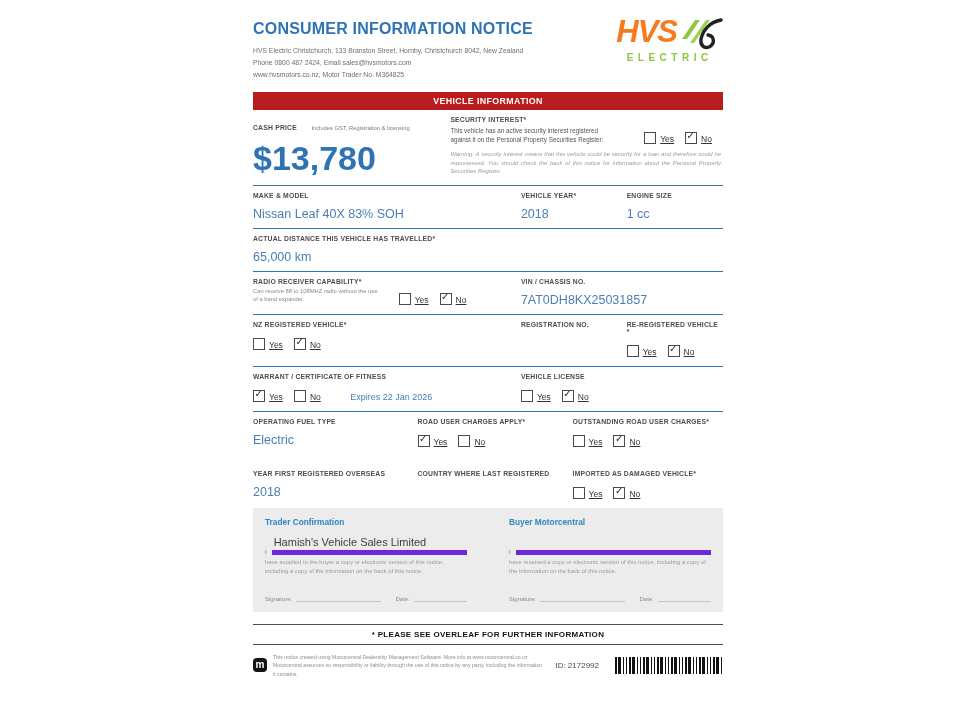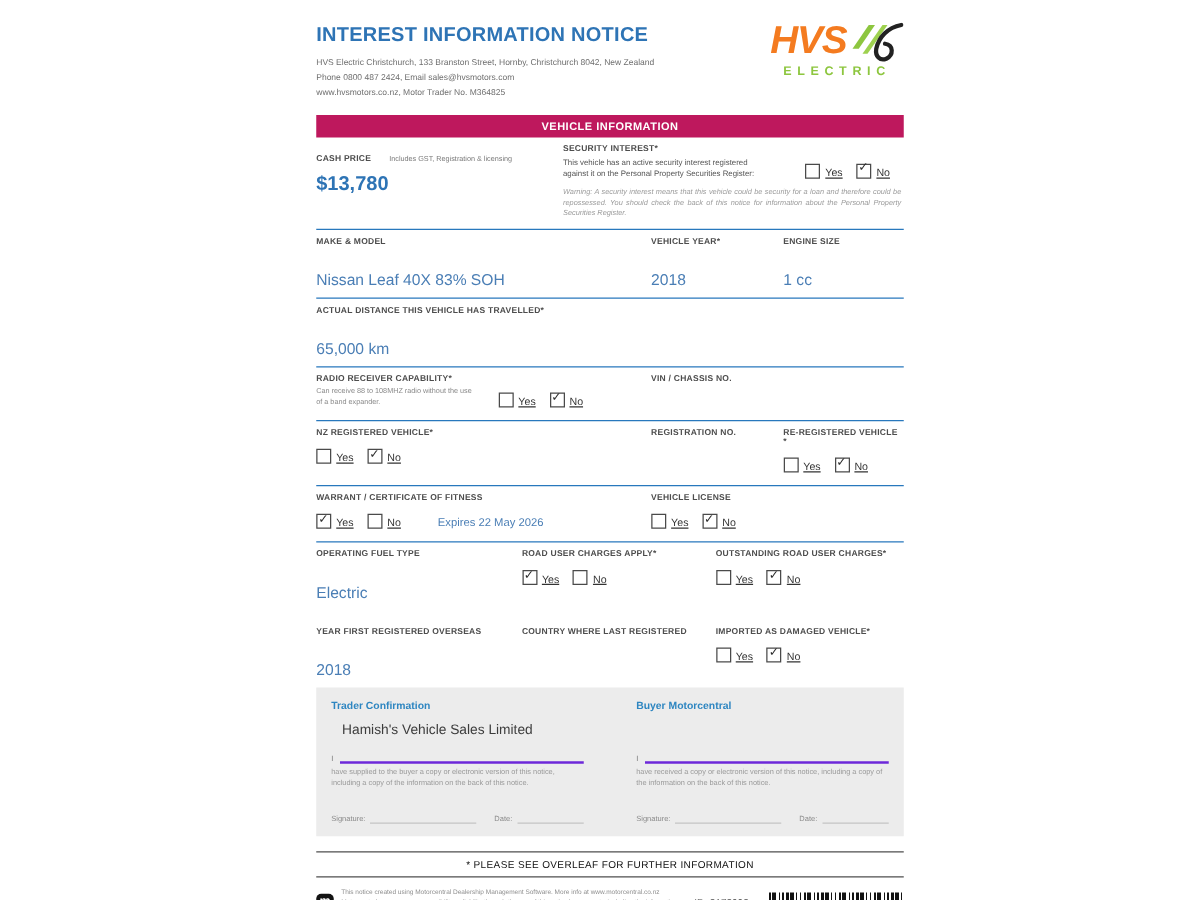--- a/index.html
+++ b/index.html
@@ -9,64 +9,64 @@
   
   .header{display:flex;justify-content:space-between;align-items:flex-start;margin-bottom:10px;}
   .title{font-size:16px;font-weight:bold;color:#2e74b5;margin:6px 0 7px 0;letter-spacing:.2px;}
   .addr{font-size:6.8px;color:#6e6e6e;line-height:1.8;}
   .logo{ text-align:center;padding-top:4px;}
   .logo-top{display:flex;align-items:flex-start;}
   .logo-hvs{font-size:31px;font-weight:800;font-style:italic;color:#f47b20;letter-spacing:-1px;line-height:.9;}
   .logo-sub{font-size:10px;font-weight:bold;color:#8dc63f;letter-spacing:4.5px;margin-top:1px;text-align:center;}
 
   
-  .bar{background:#be185d;color:#fff;font-weight:bold;font-size:8.8px;text-align:center;
+  .bar{background:#b91c1c;color:#fff;font-weight:bold;font-size:8.8px;text-align:center;
        padding:4px 0;letter-spacing:.4px;}
   .band{background:#0c0c0c;color:#fff;font-weight:bold;font-size:7.6px;text-align:center;
        padding:4.5px 0;letter-spacing:.4px;margin:8px 0 9px 0;}
   .band .must{text-decoration:underline;}
 
   
   .row{display:flex;border-bottom:1px solid #2878bd;padding:6px 0 7px 0;}
   .row.nosep{border-bottom:none;}
   .lbl{font-size:6.8px;font-weight:bold;color:#4d4d4d;letter-spacing:.2px;}
-  .val{font-size:12.5px;color:#4a7eb5;margin-top:20px;}
+  .val{font-size:12.5px;color:#4a7eb5;margin-top:8px;}
   .note{font-size:5.8px;color:#7a7a7a;margin-left:10px;font-weight:normal;}
   .smallnote{font-size:5.8px;color:#8a8a8a;line-height:1.5;margin-top:2px;}
-  .price{font-size:16px;font-weight:bold;color:#2e74b5;margin-top:5px;}
+  .price{font-size:34px;font-weight:bold;color:#2e74b5;margin-top:5px;}
   .warning{font-size:5.9px;color:#9c9c9c;font-style:italic;text-align:justify;line-height:1.5;margin-top:4px;padding-right:2px;}
   .si-flex{display:flex;margin-top:3px;}
   .si-desc{font-size:6.3px;color:#555;line-height:1.5;width:58%;}
   .expires{font-size:9px;color:#4a7eb5;margin-left:14px;}
 
   
   .cbpair{white-space:nowrap;display:inline-block;}
   .cb{position:relative;display:inline-block;width:10px;height:10px;border:1px solid #4a4a4a;
       background:#fff;vertical-align:-2px;}
   .cb.checked::after{content:"\2713";position:absolute;left:0.5px;top:-2.5px;font-size:10px;color:#2b2b2b;}
   .cbl{font-size:8.5px;color:#333;margin:0 11px 0 4px;text-decoration:underline;}
   .cbrow-mt{margin-top:6px;}
 
   
   .panel{background:#ececec;display:flex;gap:42px;padding:9px 12px 10px 12px;margin-bottom:12px;}
   .pcol{flex:1;display:flex;flex-direction:column;}
   .ptitle{font-size:8.3px;font-weight:bold;color:#2e86c1;margin-bottom:9px;}
   .confline{display:flex;align-items:flex-end;margin-bottom:3px;}
   .ilabel{font-size:6px;color:#777;margin-right:5px;}
-  .confname{flex:1;border-bottom:2px solid #6d28d9;font-size:11px;color:#3c3c3c;padding:0 2px 18px 2px;min-height:13px;}
+  .confname{flex:1;border-bottom:5px solid #6d28d9;font-size:11px;color:#3c3c3c;padding:0 2px 1px 2px;min-height:13px;}
   .pdesc{font-size:5.9px;color:#9a9a9a;line-height:1.55;margin-bottom:16px;}
   .sigrow{display:flex;align-items:flex-end;margin-top:auto;}
   .siglbl{font-size:6px;color:#8b8b8b;margin-right:4px;}
   .sigline{border-bottom:1px solid #c4c4c4;height:9px;}
   .sig-sig{flex:1.6;margin-right:14px;}
   .sig-date{flex:1;}
 
   
   .frule{border:none;border-top:1px solid #4f4f4f;margin:0;}
-  .overleaf{font-size:8px;font-weight:normal;color:#111;text-align:center;letter-spacing:.3px;padding:5px 0;}
+  .overleaf{font-size:8px;font-weight:bold;color:#111;text-align:center;letter-spacing:.3px;padding:5px 0;}
   .footer{display:flex;align-items:center;margin-top:8px;gap:6px;}
   .mlogo{width:14px;height:14px;min-width:14px;background:#131313;border-radius:4px;color:#fff;
         font-weight:bold;font-size:10px;line-height:13px;text-align:center;}
   .fnotes{flex:1;font-size:5.2px;color:#8e8e8e;line-height:1.6;}
   .fid{font-size:8px;color:#4a4a4a;margin:0 10px 0 6px;white-space:nowrap;}
   .barcode{width:108px;height:17px;background:repeating-linear-gradient(90deg,
       #121212 0 2px,#fff 2px 3px,#121212 3px 6px,#fff 6px 8px,#121212 8px 9px,#fff 9px 11px,
       #121212 11px 12px,#fff 12px 14px);}
   .c57{width:57%;} .c22{width:22.5%;} .c21{width:20.5%;}
   .c35{width:35%;} .c33{width:33%;} .c32{width:32%;}
@@ -74,21 +74,21 @@
   .c31{width:31%;} .c26{width:26%;} .c43{width:43%;}
   .mb8{margin-bottom:8px;}
 </style>
 </head>
 <body>
 
 <div class="doc">
 
   <div class="header">
     <div>
-      <div class="title">INTEREST INFORMATION NOTICE</div>
+      <div class="title">CONSUMER INFORMATION NOTICE</div>
       <div class="addr">HVS Electric Christchurch, 133 Branston Street, Hornby, Christchurch 8042, New Zealand</div>
       <div class="addr">Phone 0800 487 2424, Email sales@hvsmotors.com</div>
       <div class="addr">www.hvsmotors.co.nz, Motor Trader No. M364825</div>
     </div>
     <div class="logo">
       <div class="logo-top">
         <span class="logo-hvs">HVS</span>
         <svg width="46" height="33" viewBox="0 0 46 33">
           <path d="M5 21 L18 2 L23 2 L10 21 Z" fill="#8dc63f"></path>
           <path d="M13 25 L29 2 L33 2 L17 25 Z" fill="#9ed14f"></path>
@@ -148,20 +148,21 @@
       <div class="lbl">RADIO RECEIVER CAPABILITY*</div>
       <div class="smallnote" style="width:128px">Can receive 88 to 108MHZ radio without the use of a band expander.</div>
     </div>
     <div class="c26" style="padding-top:11px">
       <span class="cbpair">
         <span class="cb"></span><span class="cbl">Yes</span><span class="cb checked"></span><span class="cbl">No</span>
       </span>
     </div>
     <div class="c43">
       <div class="lbl">VIN / CHASSIS NO.</div>
+      <div class="val">7AT0DH8KX25031857</div>
     </div>
   </div>
 
   <div class="row">
     <div class="c57">
       <div class="lbl">NZ REGISTERED VEHICLE*</div>
       <span class="cbpair cbrow-mt" style="display:block">
         <span class="cb"></span><span class="cbl">Yes</span><span class="cb checked"></span><span class="cbl">No</span>
       </span>
     </div>
@@ -177,21 +178,21 @@
     </div>
   </div>
 
   <div class="row">
     <div class="c57">
       <div class="lbl">WARRANT / CERTIFICATE OF FITNESS</div>
       <div class="cbrow-mt">
         <span class="cbpair">
           <span class="cb checked"></span><span class="cbl">Yes</span><span class="cb"></span><span class="cbl">No</span>
         </span>
-        <span class="expires">Expires 22 May 2026</span>
+        <span class="expires">Expires 22 Jan 2026</span>
       </div>
     </div>
     <div class="c43">
       <div class="lbl">VEHICLE LICENSE</div>
       <span class="cbpair cbrow-mt" style="display:block">
         <span class="cb"></span><span class="cbl">Yes</span><span class="cb checked"></span><span class="cbl">No</span>
       </span>
     </div>
   </div>
 

